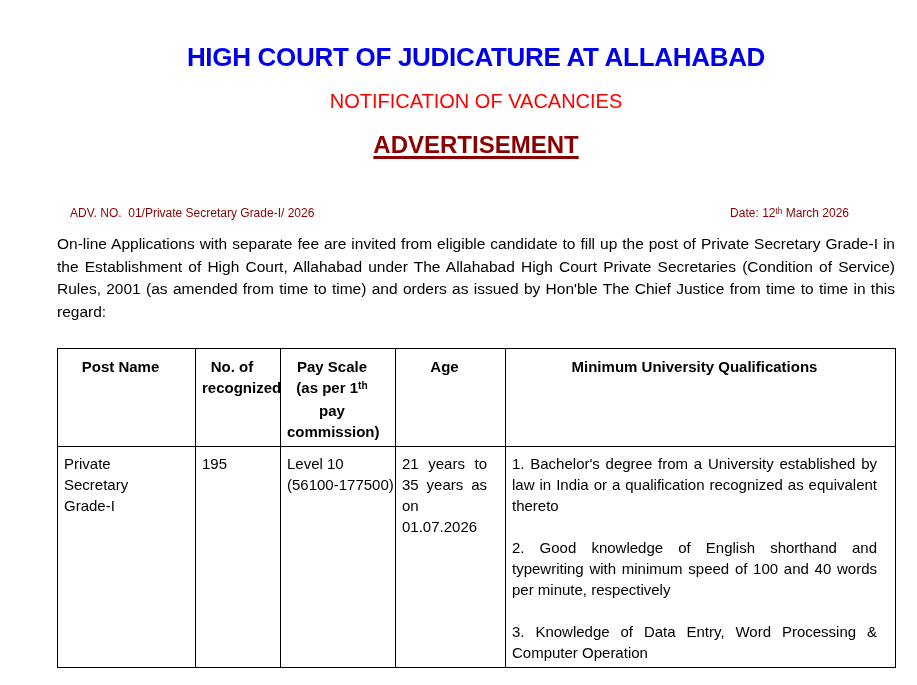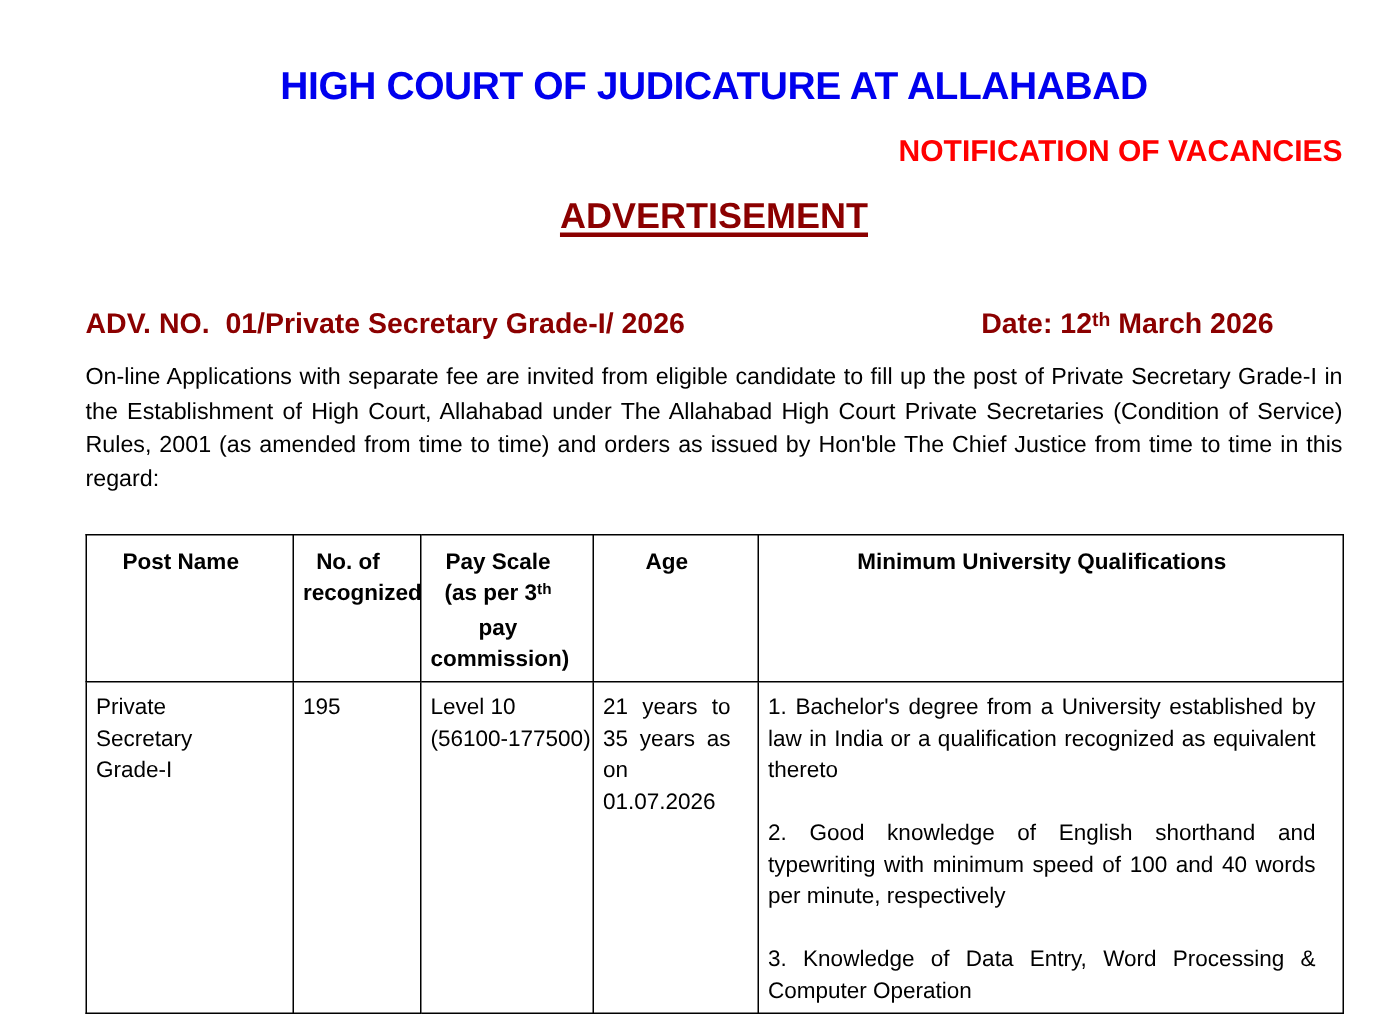--- a/index.html
+++ b/index.html
@@ -28,22 +28,22 @@
   .h-main{
     margin:0;
     font-size:26px;font-weight:bold;
     text-align:center;
     color:var(--title_blue);
     letter-spacing:-0.3px;
     line-height:1.05;
   }
   .h-notification{
     margin:20px 0 0 0;
-    font-size:20px;font-weight:bold;
-    text-align:right;
+    font-size:20px;font-weight:normal;
+    text-align:center;
     color:var(--notification_red);
     line-height:1.05;
   }
   .h-exam{
     margin:16px 0 0 0;
     font-size:21px;font-weight:bold;
     text-align:center;
     color:var(--exam_green);
     line-height:1.05;
   }
@@ -57,23 +57,24 @@
   .h-advert span{
     text-decoration:underline;
     text-decoration-thickness:2.5px;
     text-underline-offset:3px;
   }
   .adv-row{
     margin-top:49px;
     display:flex;
     justify-content:space-between;
     align-items:baseline;
-    font-size:19px;
-    font-weight:bold;
+    font-size:12px;
+    font-weight:normal;
     color:var(--heading_maroon);
+    margin-left:13px;
   }
   .adv-no{white-space:pre-wrap;}
   .adv-date{margin-right:46px;white-space:pre-wrap;padding-left:33px;}
   .sup{
     font-size:0.68em;
     position:relative;
     top:-0.42em;
     letter-spacing:0;
   }
   .intro{
@@ -144,21 +145,21 @@
         <col style="width:115px">
         <col style="width:110px">
         <col style="width:390px">
       </colgroup>
       <thead>
         <tr class="head-row">
           <th>Post Name</th>
           <th>No. of recognized</th>
           <th class="th-pay">
               <div>Pay Scale</div>
-              <div><span>(as per 3</span><span class="sup">th</span><span> pay commission)</span></div>
+              <div><span>(as per 1</span><span class="sup">th</span><span> pay commission)</span></div>
             </th>
           <th>Age</th>
           <th>Minimum University Qualifications</th>
         </tr>
       </thead>
       <tbody>
         <tr class="body-row">
           <td class="cell-post">Private Secretary Grade-I</td>
           <td class="cell-vac">195</td>
           <td class="cell-pay">Level 10

